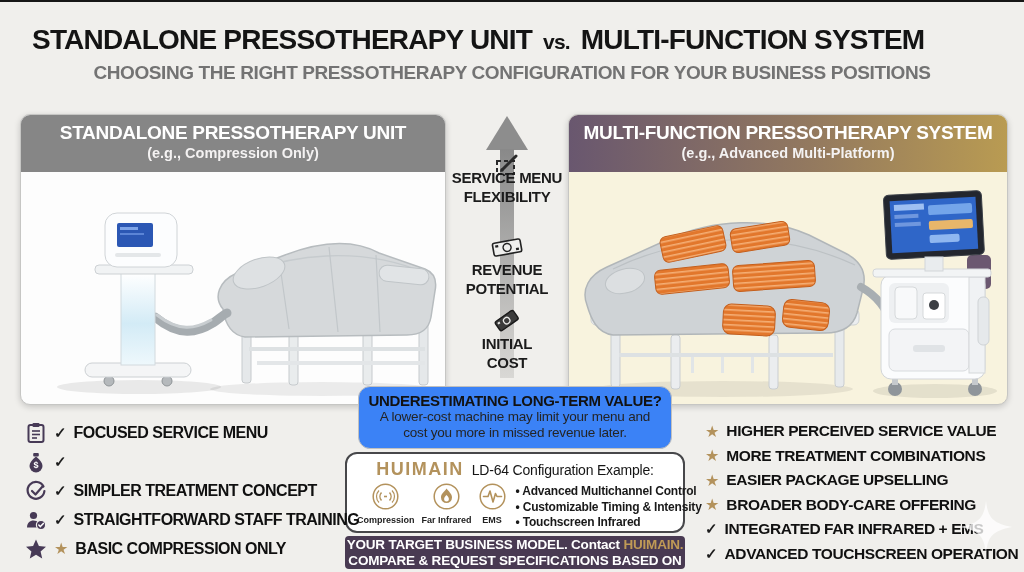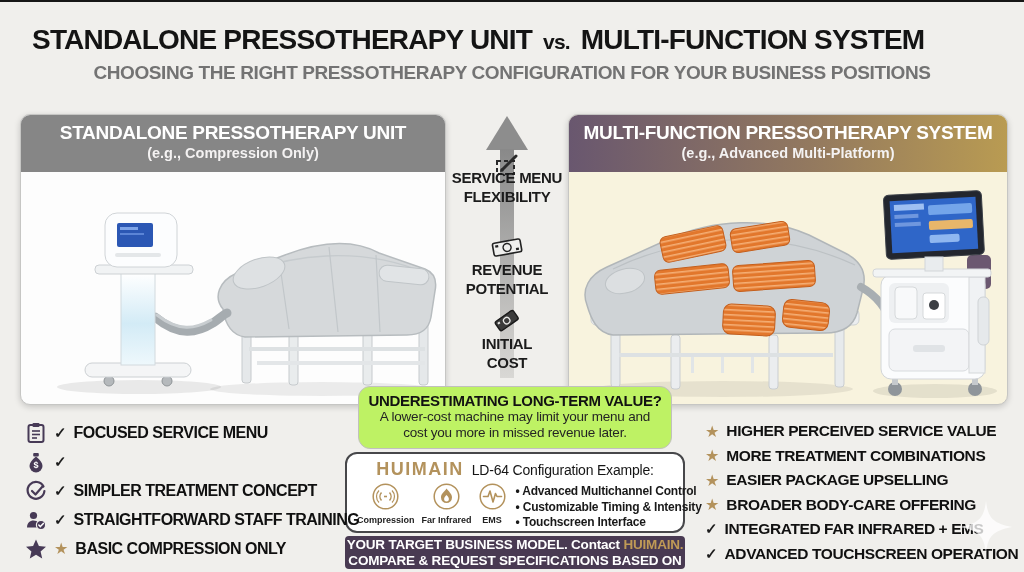--- a/index.html
+++ b/index.html
@@ -33,21 +33,21 @@
   .axis-arrow { position:absolute; left:40px; top:0; width:42px; height:262px; }
   .axis-item { position:absolute; left:0; width:122px; text-align:center; }
   .axis-icon { display:inline-block; }
   .axis-label { font-size:15px; font-weight:800; line-height:19px; color:#1b1b1b; letter-spacing:-0.3px; }
   .ai-1 { top:36px; }  .al-1 { top:52px; }
   .ai-2 { top:120px; } .al-2 { top:144px; }
   .ai-3 { top:192px; } .al-3 { top:218px; }
 
   
   .warning-box { position:absolute; left:358px; top:384px; width:314px; height:63px;
-    background:#bef264; border:1px solid #c1c0be; border-radius:12px; text-align:center; padding-top:5px; }
+    background:#3b82f6; border:1px solid #c1c0be; border-radius:12px; text-align:center; padding-top:5px; }
   .warning-title { font-size:15px; font-weight:800; color:#121212; letter-spacing:-0.3px; }
   .warning-body  { font-size:13.5px; font-weight:500; color:#242424; line-height:16px; letter-spacing:-0.2px; }
 
   .config-box { position:absolute; left:345px; top:450px; width:340px; height:81px;
     background:#ffffff; border:2px solid #47474a; border-radius:12px; padding:5px 8px 3px 8px; }
   .config-head { display:flex; align-items:baseline; justify-content:center; }
   .config-brand { font-size:18px; font-weight:800; letter-spacing:1.5px; color:#b3925c; }
   .config-title { font-size:14px; font-weight:400; color:#151515; margin-left:8px; letter-spacing:-0.2px; }
   .config-row { display:flex; margin-top:3px; }
   .mode-group { display:flex; gap:7px; padding-left:2px; }
@@ -291,21 +291,21 @@
           <svg width="27" height="27" viewBox="0 0 27 27">
             <circle cx="13.5" cy="13.5" r="12.3" fill="none" stroke="#b3925c" stroke-width="1.5"></circle>
             <polyline points="4.5,13.5 9,13.5 11,8 14,19 16.5,10.5 18,13.5 22.5,13.5" fill="none" stroke="#b3925c" stroke-width="1.6" stroke-linejoin="round" stroke-linecap="round"></polyline>
           </svg>
           <div class="mode-label">EMS</div>
         </div>
       </div>
       <div class="config-bullets">
         <div class="bullet">Advanced Multichannel Control</div>
         <div class="bullet">Customizable Timing &amp; Intensity</div>
-        <div class="bullet">Touchscreen Interface</div>
+        <div class="bullet">Touchscreen Infrared</div>
       </div>
     </div>
   </div>
 
   <div class="cta-box">
     <div>
       <span>YOUR TARGET BUSINESS MODEL. Contact</span>
       <span class="cta-brand">HUIMAIN.</span>
     </div>
     <div>COMPARE &amp; REQUEST SPECIFICATIONS BASED ON</div>

